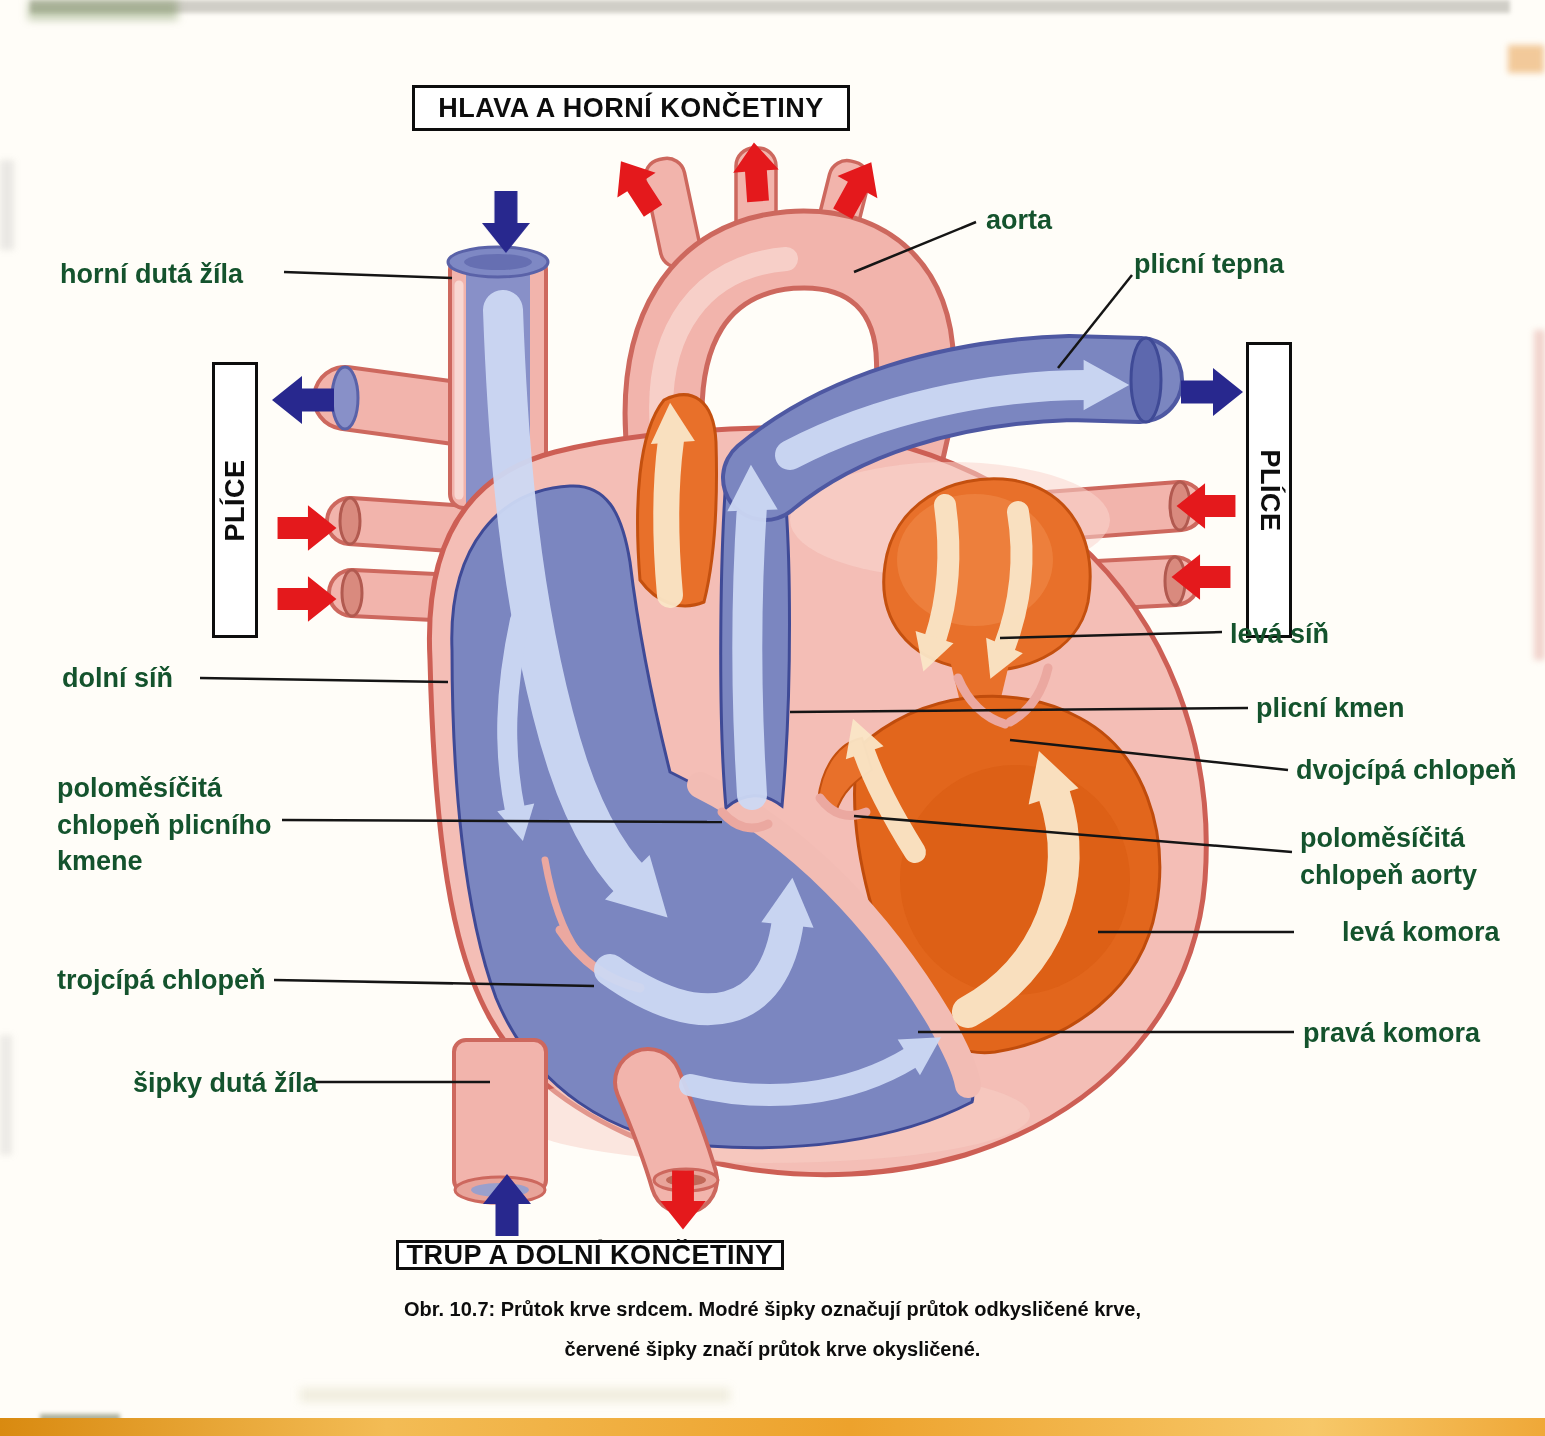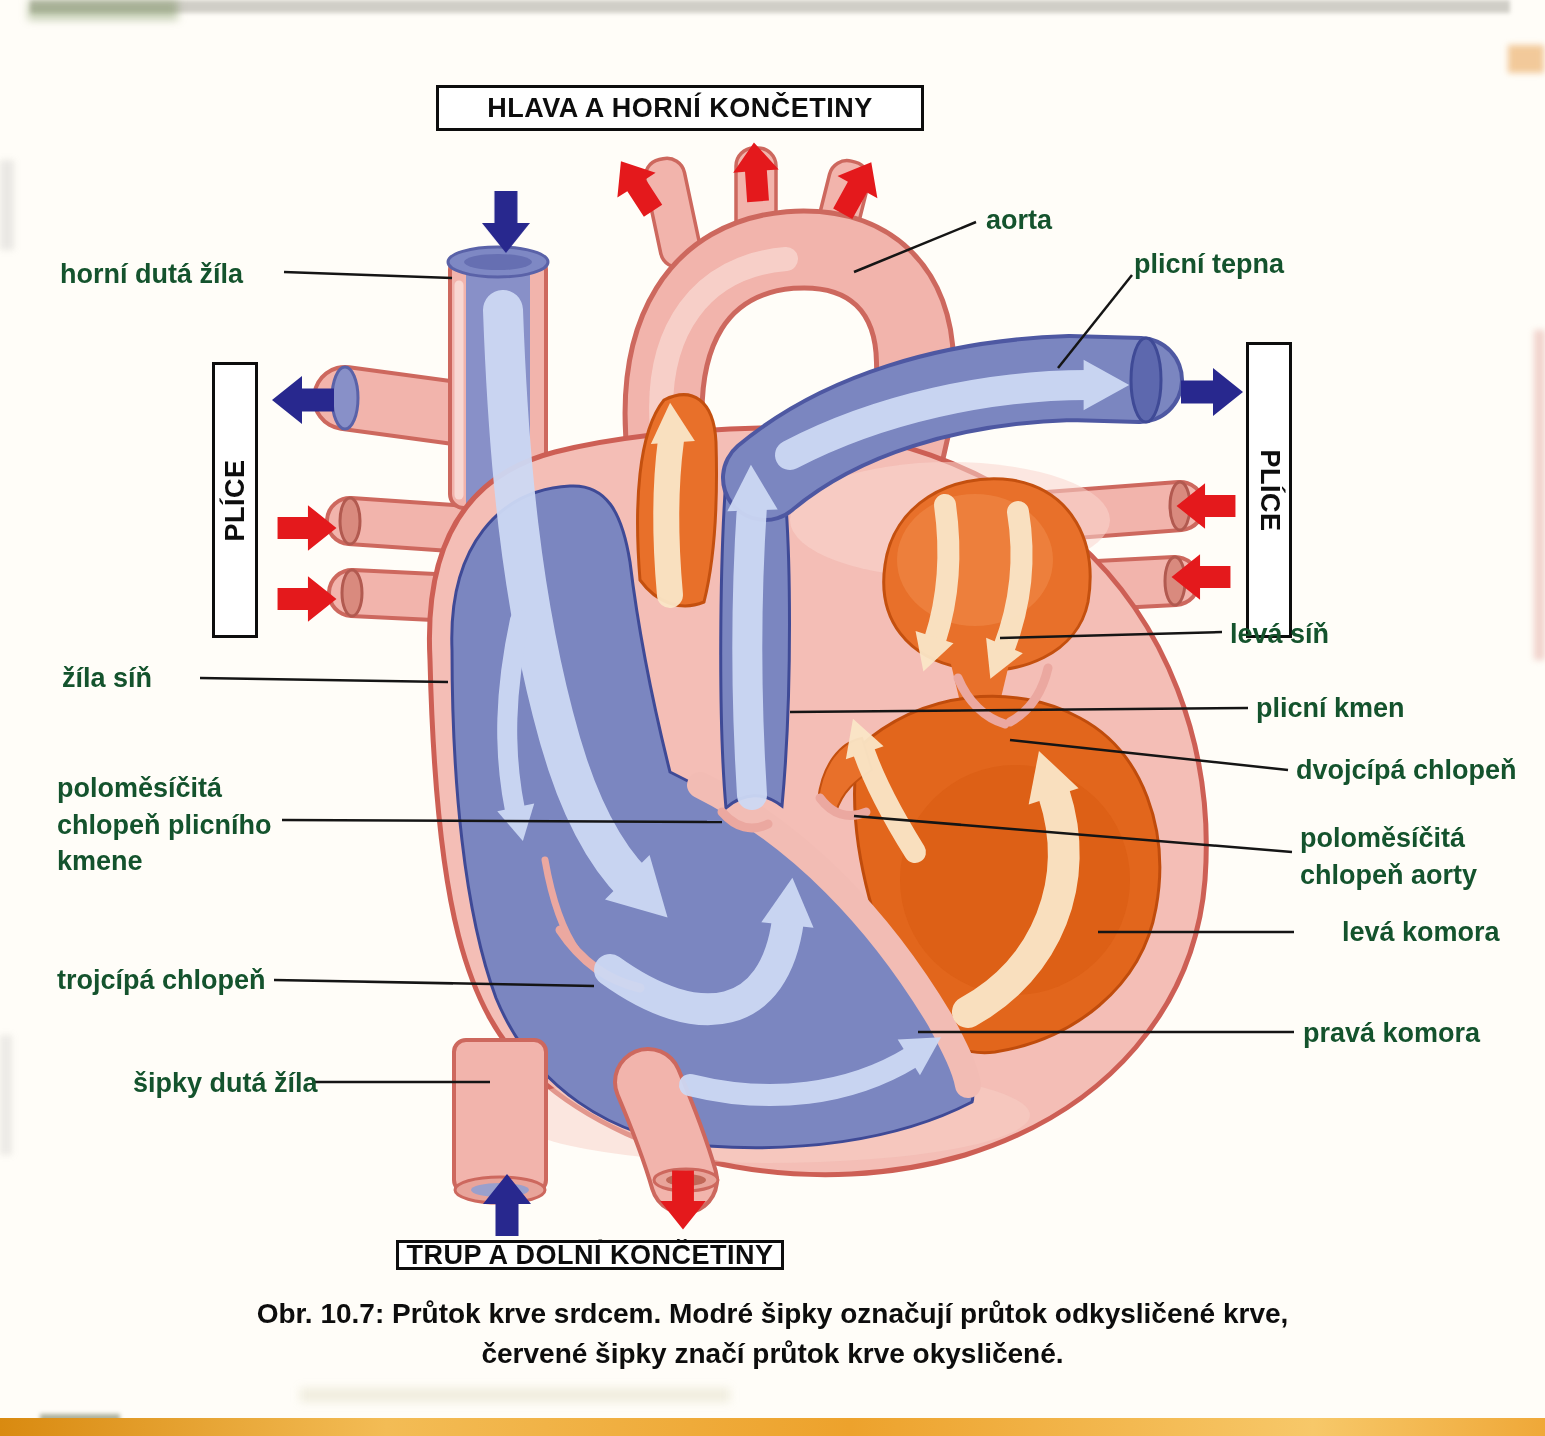--- a/index.html
+++ b/index.html
@@ -17,21 +17,21 @@
   .box{
     position:absolute;background:#ffffff;border:3px solid #0d0d0d;
     display:flex;align-items:center;justify-content:center;
     font-weight:bold;font-size:27px;color:#0d0d0d;box-sizing:border-box;
     letter-spacing:0.5px;
   }
   .vtextL{transform:rotate(-90deg);white-space:nowrap;}
   .vtextR{transform:rotate(90deg);white-space:nowrap;}
   .caption{
     position:absolute;left:0;width:1545px;text-align:center;
-    font-weight:bold;font-size:28px;color:#0d0d0d;
+    font-weight:bold;font-size:20px;color:#0d0d0d;
   }
   .artifact{position:absolute;pointer-events:none;}
   .bottombar{
     position:absolute;left:0;top:1418px;width:1545px;height:18px;
     background:linear-gradient(90deg,#d98a10,#f3bc55 25%,#eda22c 55%,#f7c869 85%,#efa838);
   }
 </style>
 </head>
 <body>
 
@@ -231,38 +231,38 @@
     <line x1="1288" y1="770" x2="1010" y2="740"></line>
     <line x1="282" y1="820" x2="722" y2="822"></line>
     <line x1="1292" y1="852" x2="854" y2="816"></line>
     <line x1="1294" y1="932" x2="1098" y2="932"></line>
     <line x1="274" y1="980" x2="594" y2="986"></line>
     <line x1="1294" y1="1032" x2="918" y2="1032"></line>
     <line x1="314" y1="1082" x2="490" y2="1082"></line>
   </g>
 </svg>
 
-<div class="box" style="left:436px;top:85px;width:488px;height:46px;">
+<div class="box" style="left:412px;top:85px;width:438px;height:46px;">
   <span>HLAVA A HORNÍ KONČETINY</span>
 </div>
 <div class="box" style="left:396px;top:1240px;width:388px;height:30px;">
   <span>TRUP A DOLNÍ KONČETINY</span>
 </div>
 <div class="box" style="left:212px;top:362px;width:46px;height:276px;">
   <span class="vtextL">PLÍCE</span>
 </div>
 <div class="box" style="left:1246px;top:342px;width:46px;height:296px;">
   <span class="vtextR">PLÍCE</span>
 </div>
 
 <div class="lbl" style="left:60px;top:256px;">horní dutá žíla</div>
 <div class="lbl" style="left:986px;top:202px;">aorta</div>
 <div class="lbl" style="left:1134px;top:246px;">plicní tepna</div>
 <div class="lbl" style="left:1230px;top:616px;">levá síň</div>
-<div class="lbl" style="left:62px;top:660px;">žíla síň</div>
+<div class="lbl" style="left:62px;top:660px;">dolní síň</div>
 <div class="lbl" style="left:1256px;top:690px;">plicní kmen</div>
 <div class="lbl" style="left:1296px;top:752px;text-align:center;">dvojcípá chlopeň</div>
 <div class="lbl wrap" style="left:57px;top:770px;width:228px;">poloměsíčitá chlopeň plicního kmene</div>
 <div class="lbl wrap" style="left:1300px;top:820px;width:190px;">poloměsíčitá chlopeň aorty</div>
 <div class="lbl" style="left:1342px;top:914px;">levá komora</div>
 <div class="lbl" style="left:57px;top:962px;">trojcípá chlopeň</div>
 <div class="lbl" style="left:1303px;top:1015px;">pravá komora</div>
 <div class="lbl" style="left:133px;top:1065px;">šipky dutá žíla</div>
 
 <div class="caption" style="top:1298px;">Obr. 10.7: Průtok krve srdcem. Modré šipky označují průtok odkysličené krve,</div>

